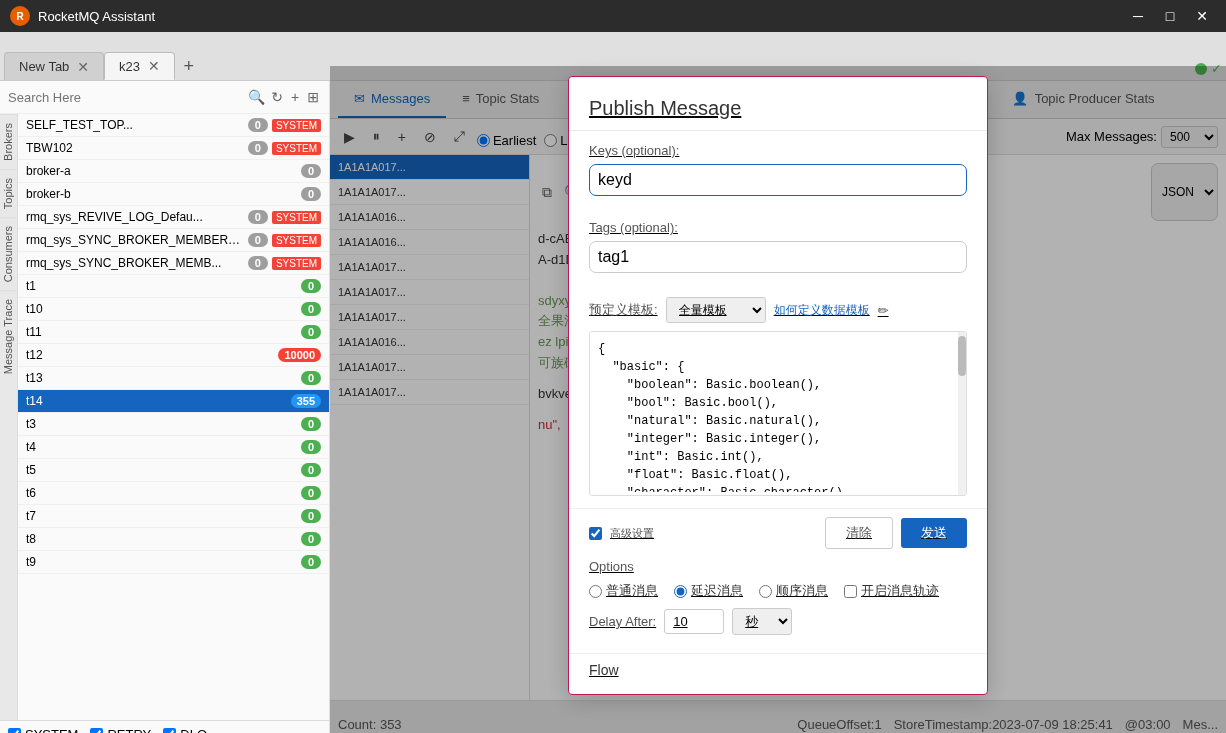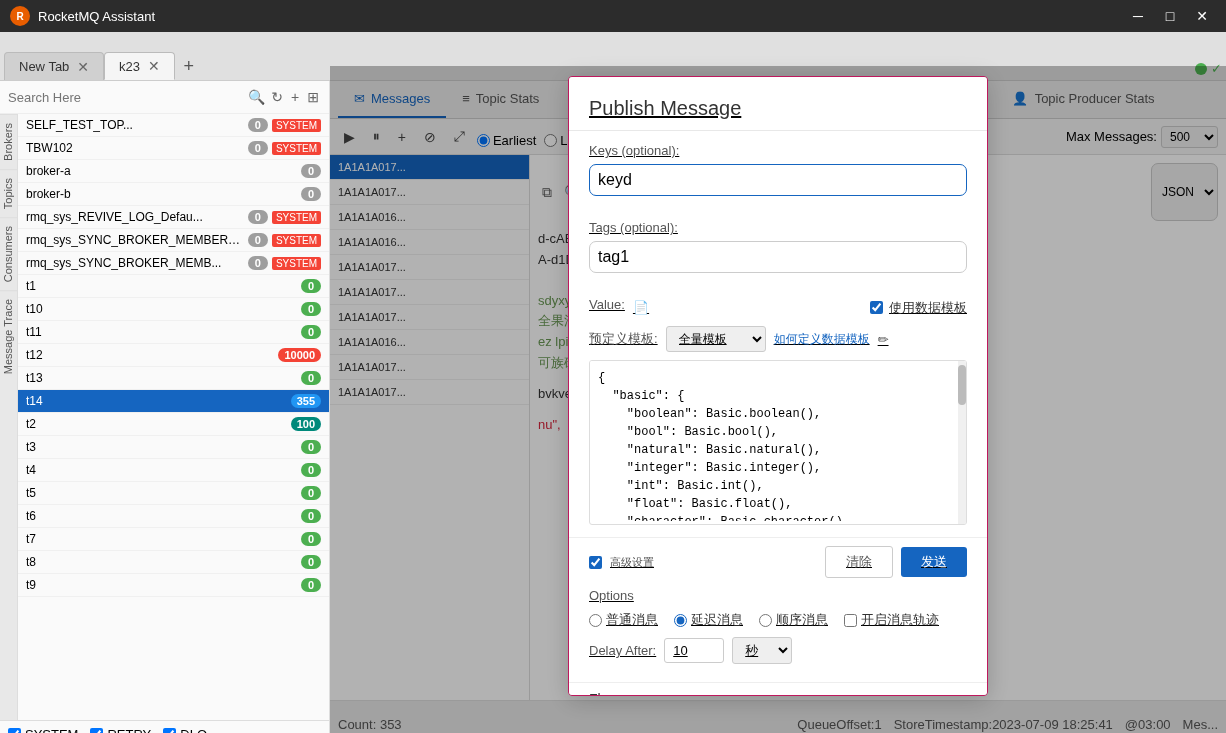--- a/index.html
+++ b/index.html
@@ -350,24 +350,20 @@
             <span class="sidebar-item-name">t12</span>
             <span class="badge badge-red">10000</span>
           </div>
           <div class="sidebar-list-item">
             <span class="sidebar-item-name">t13</span>
             <span class="badge badge-green">0</span>
           </div>
           <div class="sidebar-list-item active">
             <span class="sidebar-item-name">t14</span>
             <span class="badge badge-blue">355</span>
-          </div>
-          <div class="sidebar-list-item">
-            <span class="sidebar-item-name">t2</span>
-            <span class="badge badge-teal">100</span>
           </div>
           <div class="sidebar-list-item">
             <span class="sidebar-item-name">t3</span>
             <span class="badge badge-green">0</span>
           </div>
           <div class="sidebar-list-item">
             <span class="sidebar-item-name">t4</span>
             <span class="badge badge-green">0</span>
           </div>
           <div class="sidebar-list-item">
@@ -544,29 +540,20 @@
       <div class="modal-label">Keys (optional):</div>
       <input class="modal-input" type="text" value="keyd" style="">
     </div>
 
     <div class="modal-section">
       <div class="modal-label">Tags (optional):</div>
       <input class="modal-input" type="text" value="tag1" style="border-color: rgb(204, 204, 204);">
     </div>
 
     <div class="modal-section">
-      <div class="modal-value-row">
-        <span class="modal-label">Value:</span>
-        <span style="cursor:pointer;color:#555;">📄</span>
-        <div style="flex:1;"></div>
-        <div class="modal-checkbox-row">
-          <input type="checkbox" checked="" style="accent-color: rgb(21, 101, 192);">
-          <span class="modal-checkbox-label">使用数据模板</span>
-        </div>
-      </div>
       <div class="modal-template-row">
         <span class="modal-template-label">预定义模板:</span>
         <select class="modal-template-select">
           <option>全量模板</option>
         </select>
         <a class="modal-template-link">如何定义数据模板</a>
         <span style="cursor:pointer;color:#555;">✏</span>
       </div>
       <div class="modal-textarea-container">
         <textarea class="modal-textarea" style="">{

